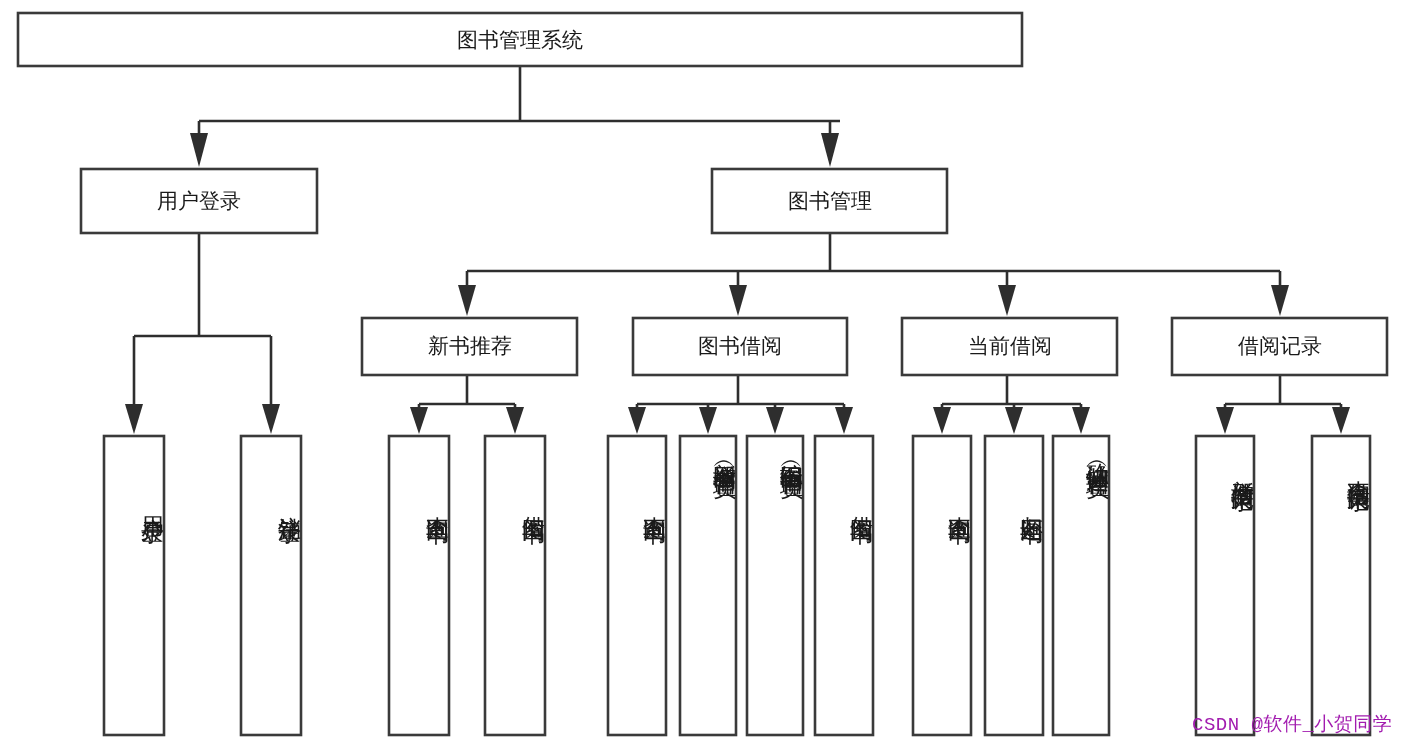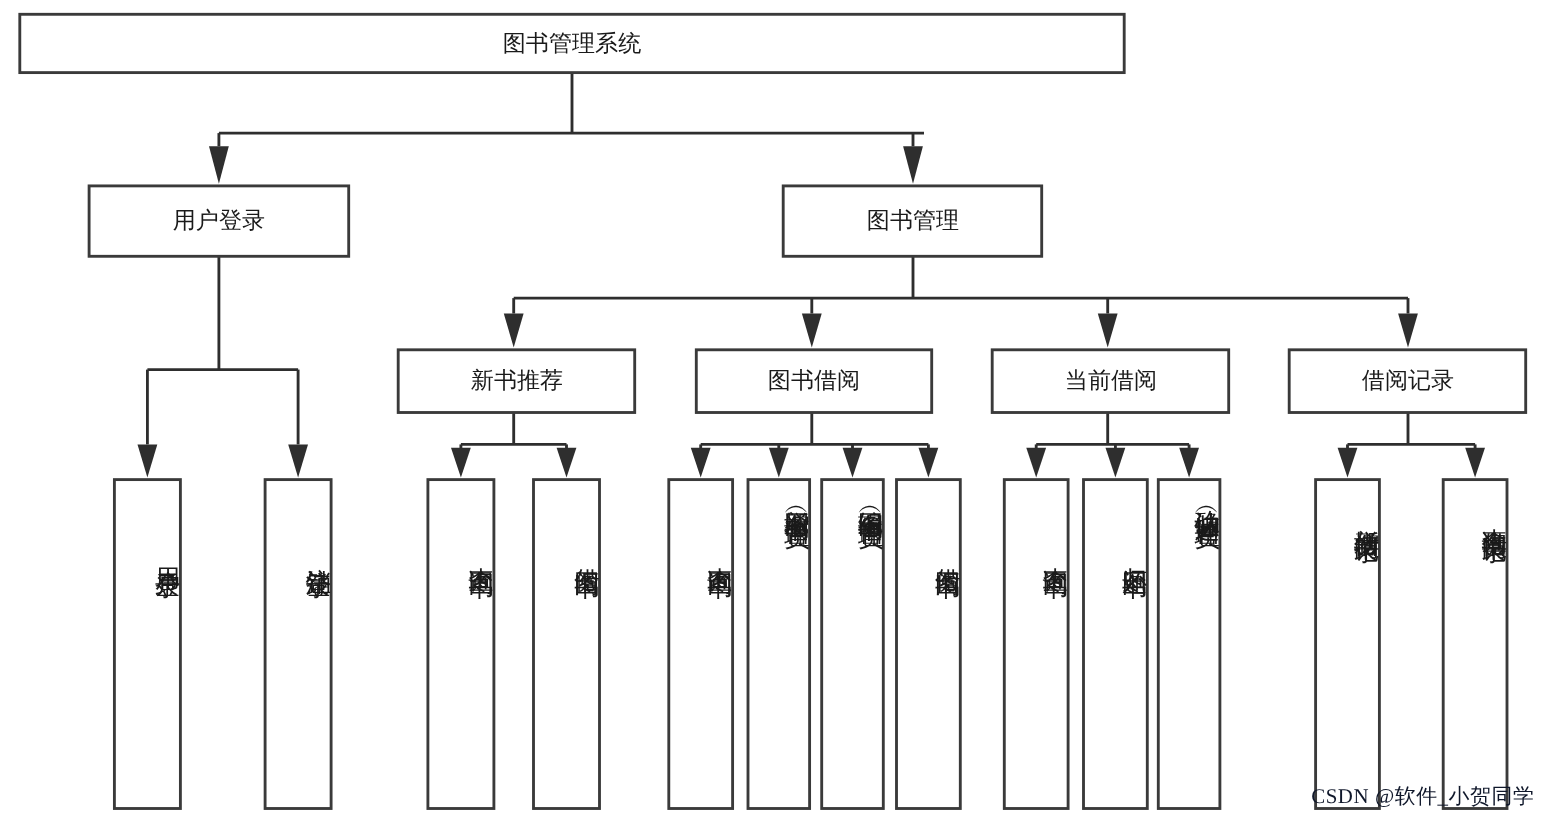--- a/index.html
+++ b/index.html
@@ -57,23 +57,23 @@
     font-size: 23px;
     line-height: 1.04;
     letter-spacing: 2px;
     color: #1a1a1a;
     white-space: nowrap;
     text-align: center;
     pointer-events: none;
   }
   .watermark {
     position: absolute;
-    font-family: Liberation Serif, serif;
+    font-family: Liberation Mono, monospace;
     font-size: 19px;
-    color: #0f172a;
+    color: #a21caf;
     white-space: nowrap;
     letter-spacing: 0.5px;
   }
 </style>
 </head>
 <body>
 
 <div id="diagram-root">
 
   <svg id="tree-svg" viewBox="0 0 1405 747">

